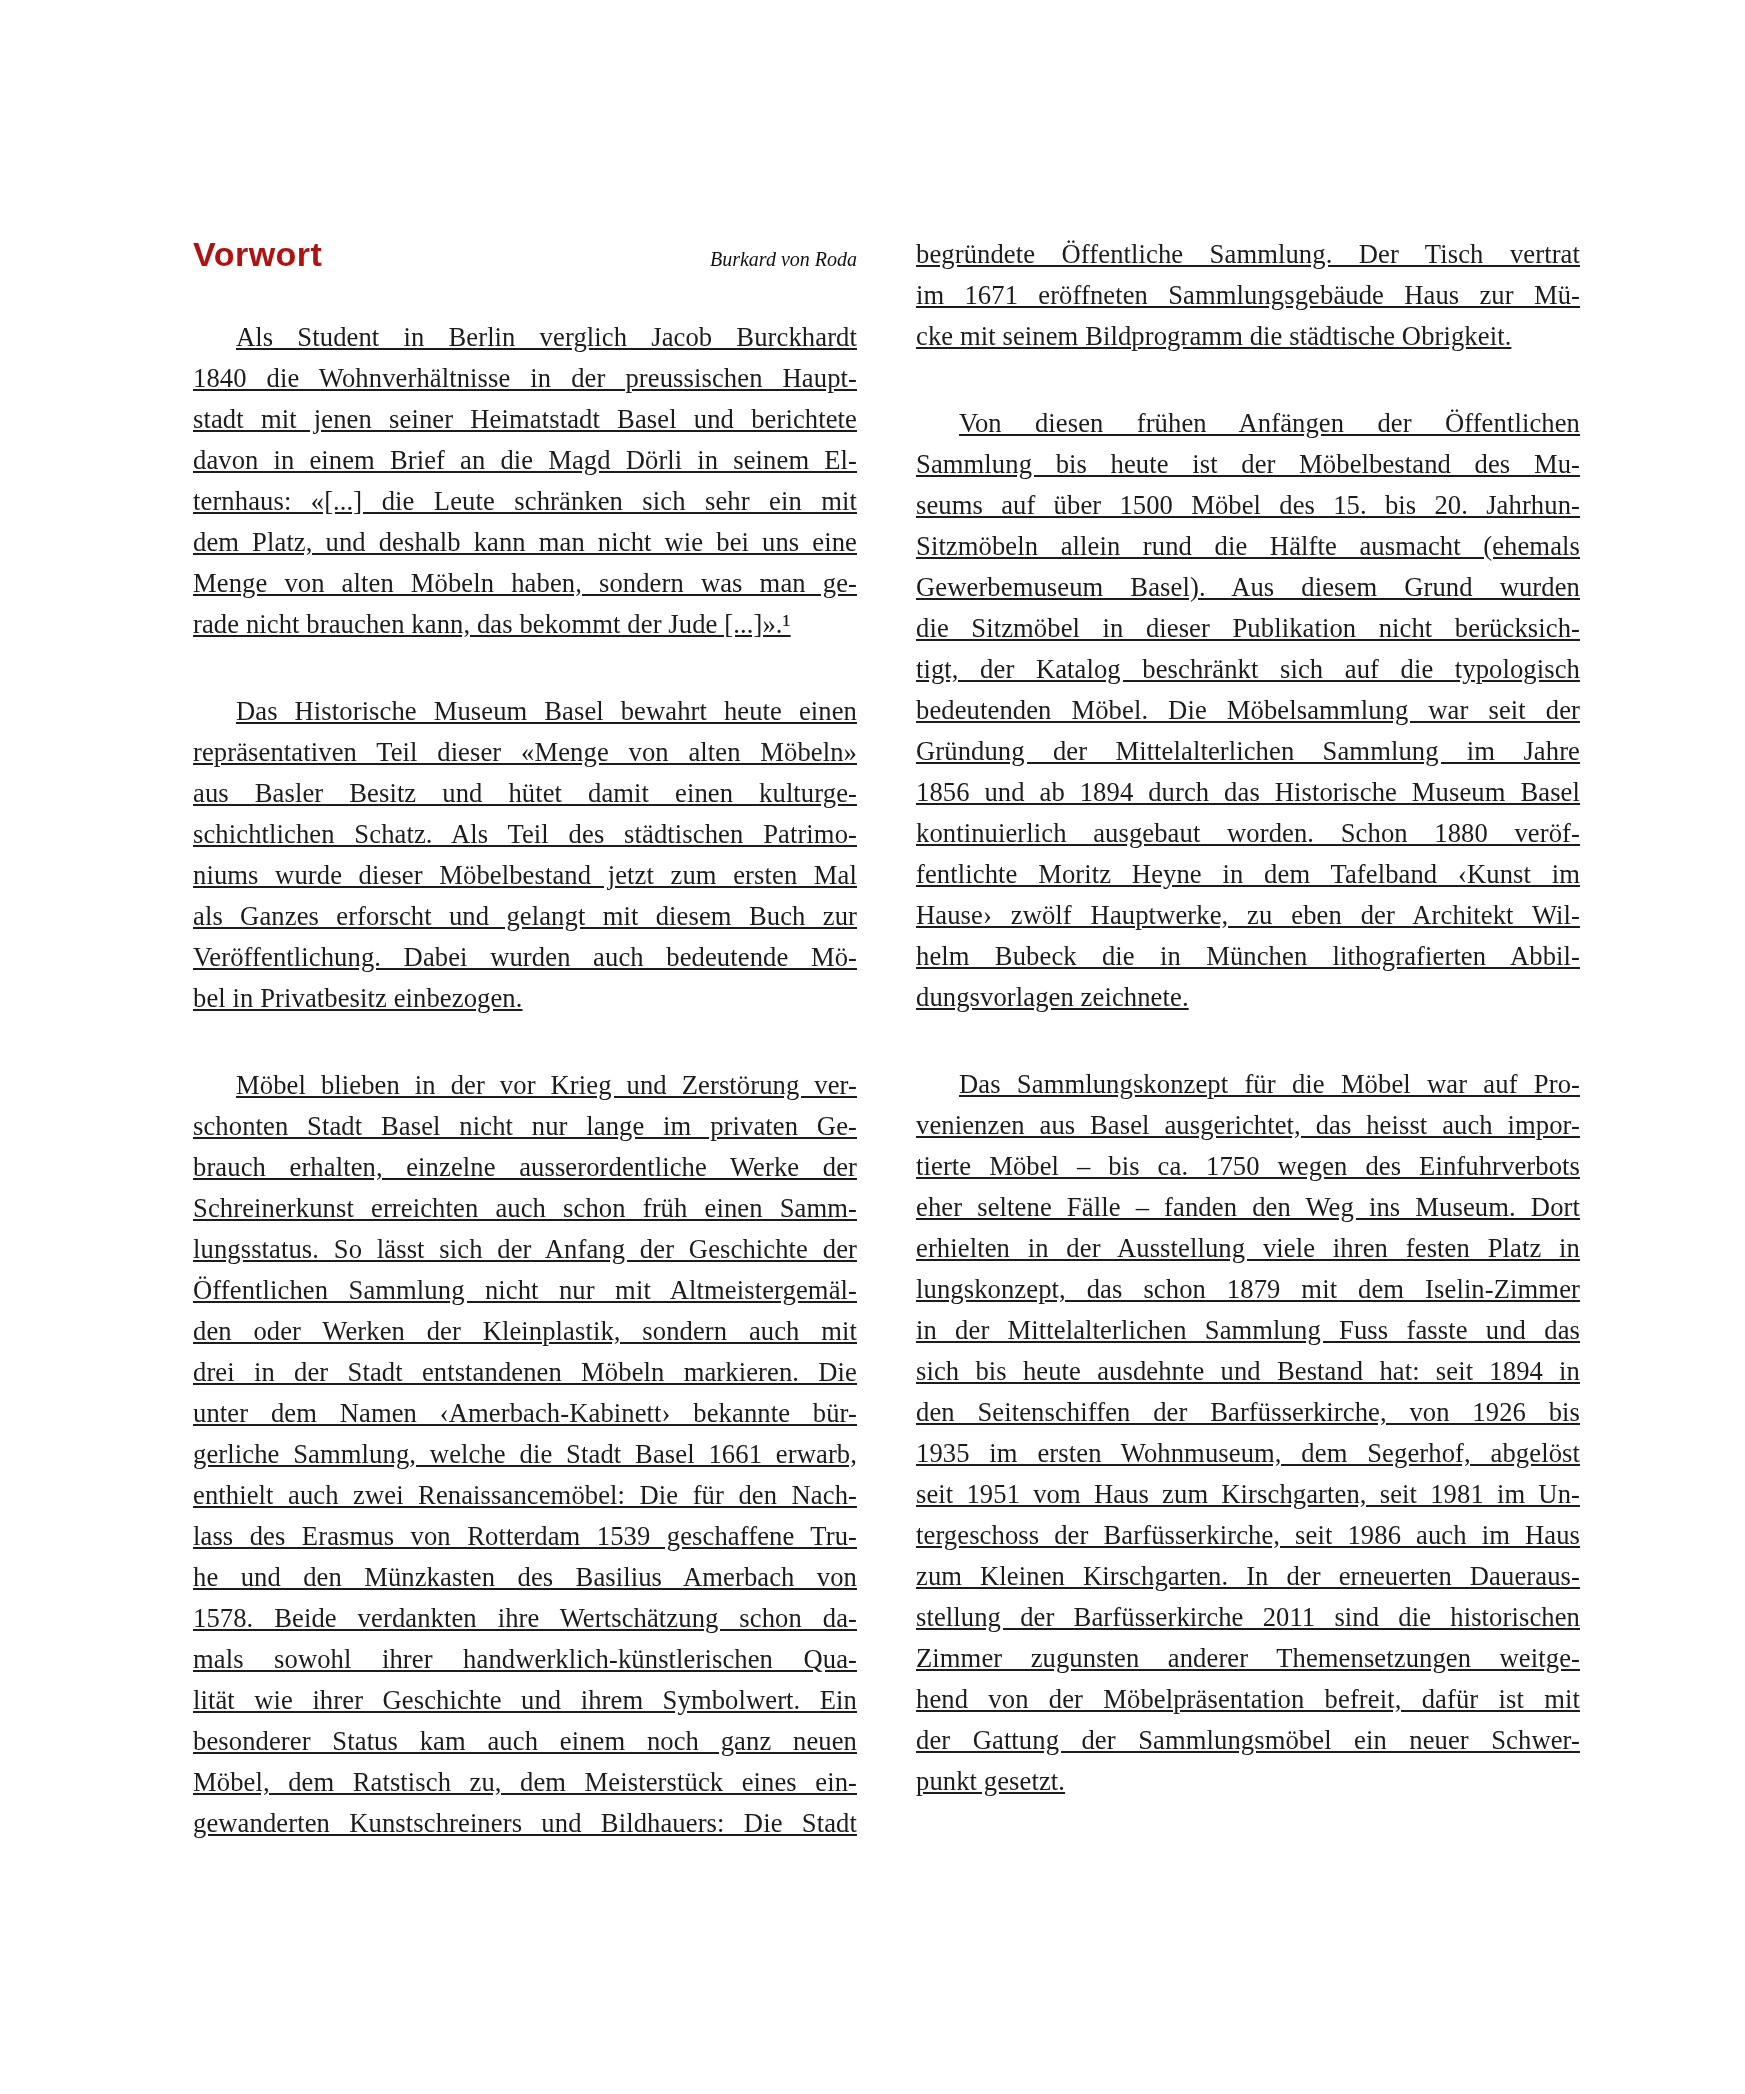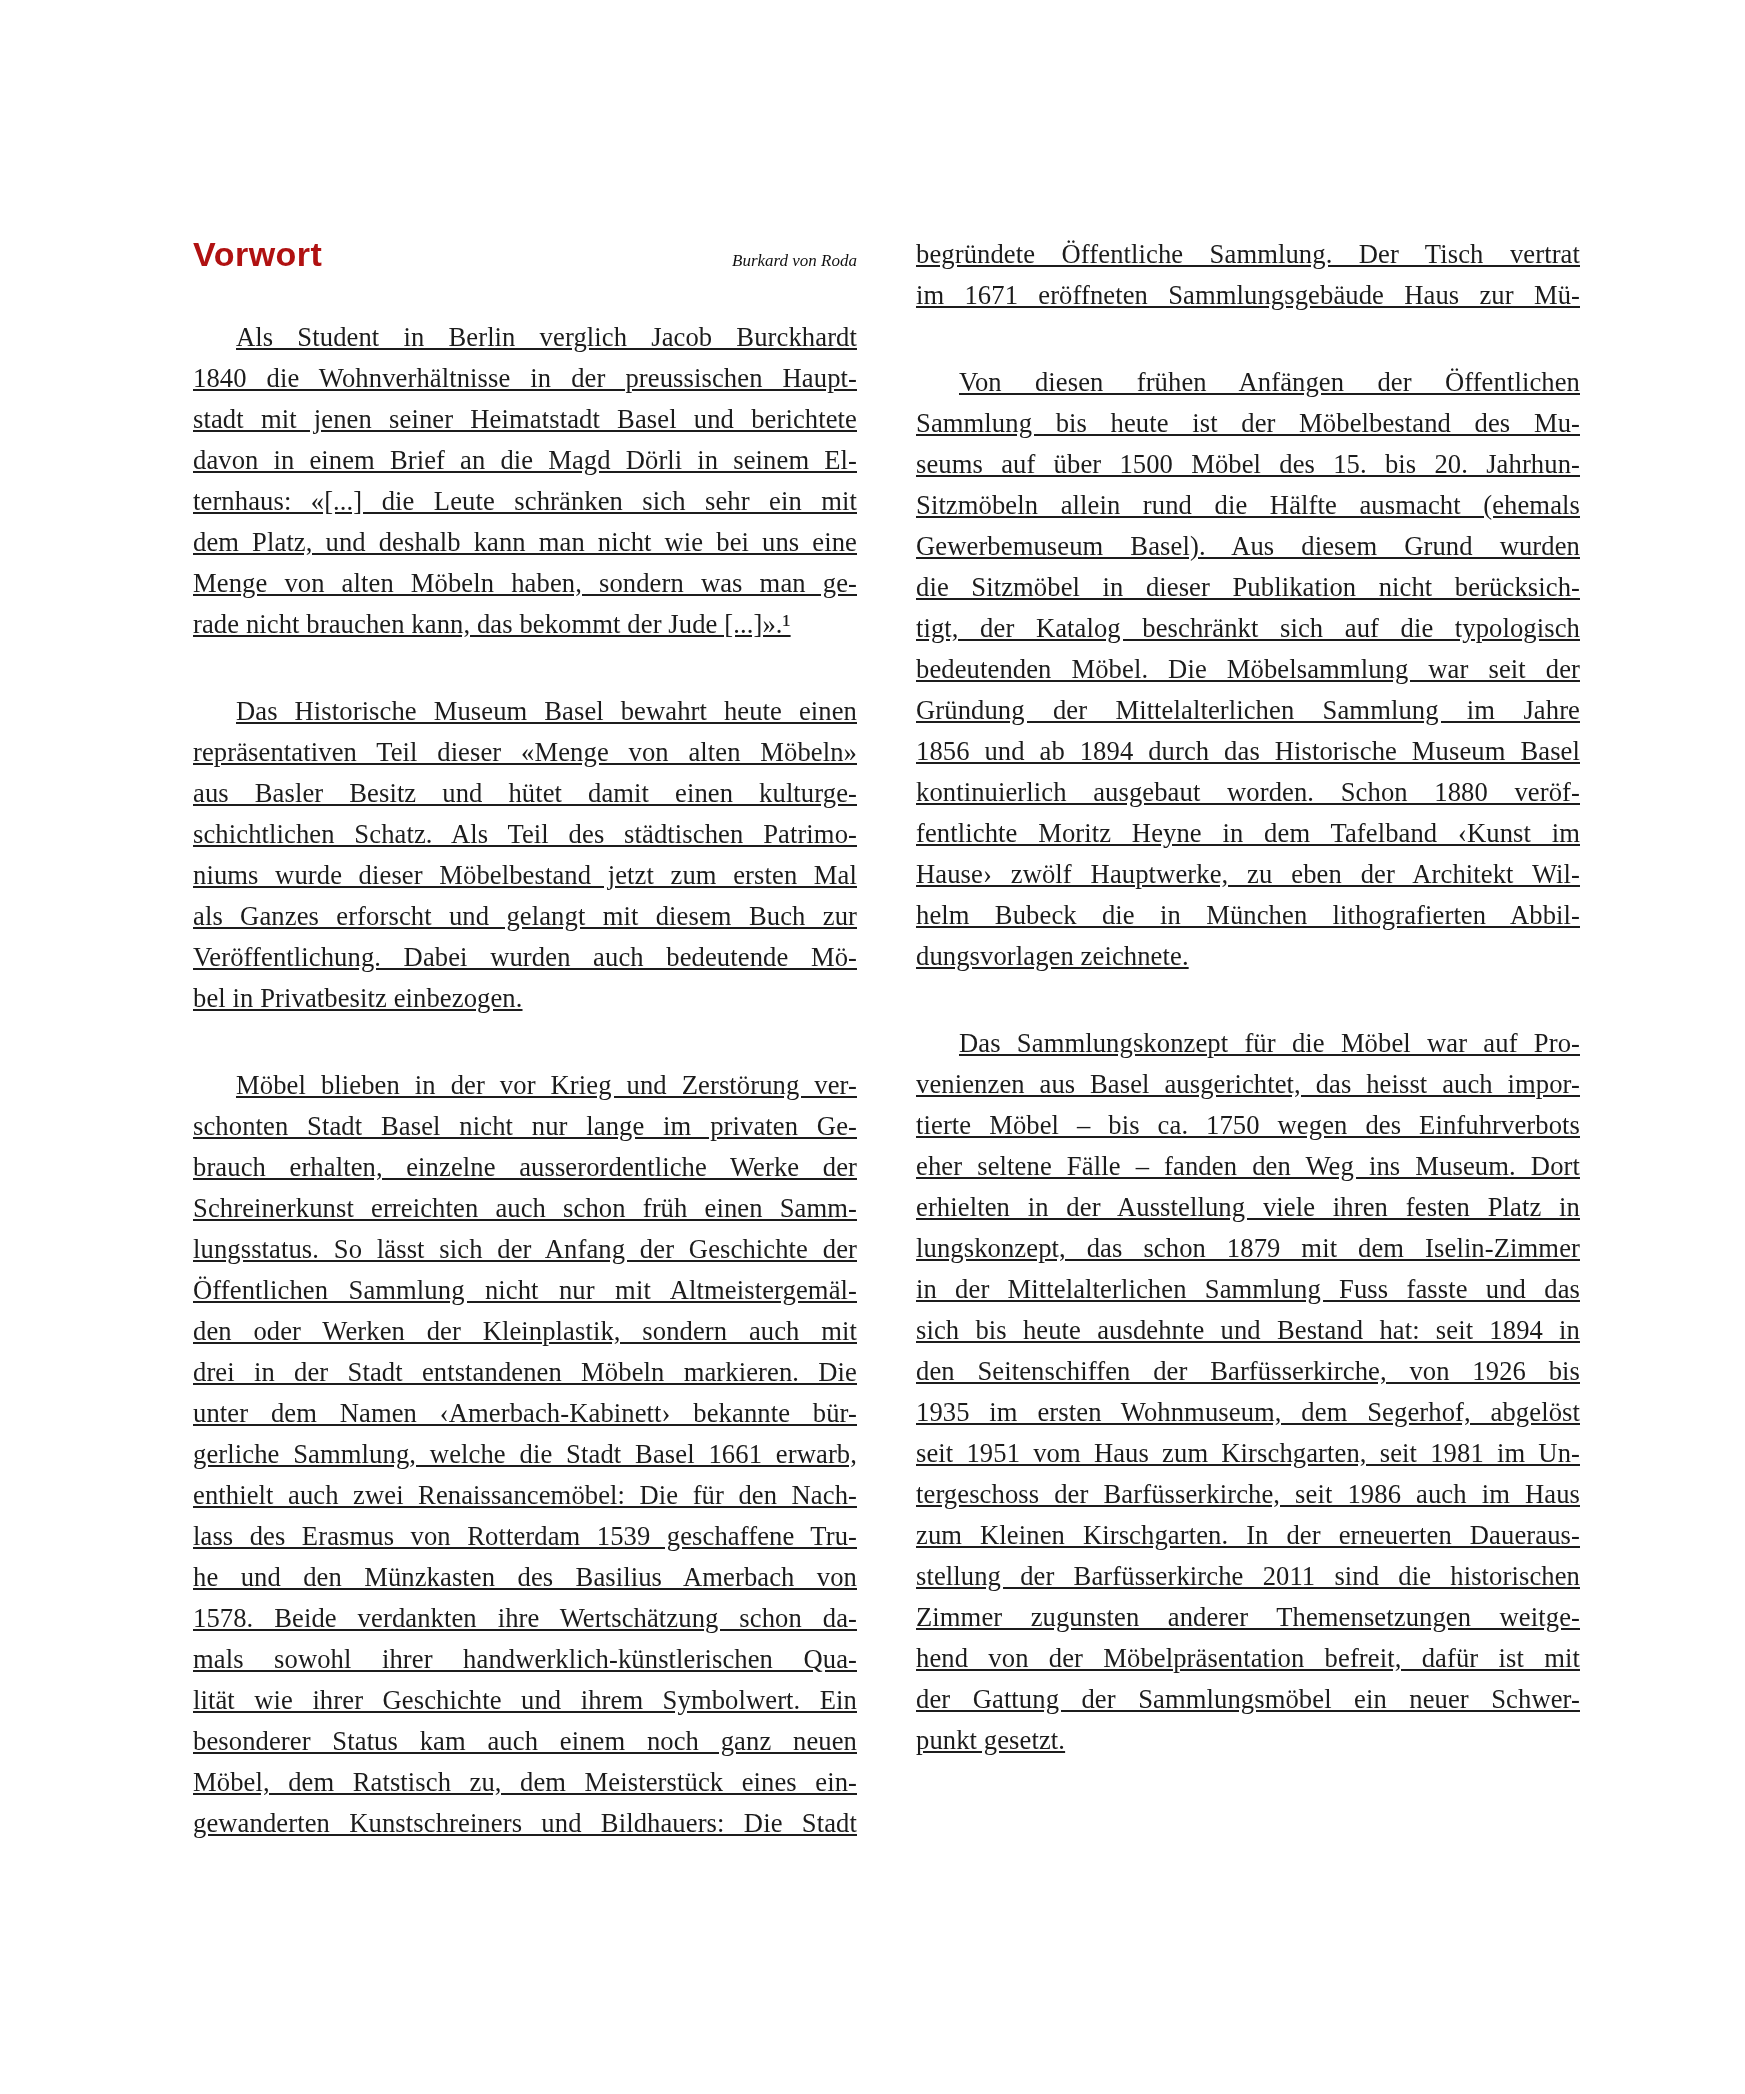--- a/index.html
+++ b/index.html
@@ -31,21 +31,21 @@
     font-family: "Liberation Sans", sans-serif;
     font-weight: bold;
     font-size: 34px;
     line-height: 35px;
     color: #b01111;
     letter-spacing: 0.5px;
   }
   .author {
     font-family: "Liberation Serif", serif;
     font-style: italic;
-    font-size: 17px;
+    font-size: 20px;
     color: #111111;
     margin-left: 48px;
   }
   .para { margin: 0 0 46px 0; text-decoration: underline; }
   .para:last-child { margin-bottom: 16px; }
   .line {
     font-size: 26.6px;
     line-height: 41px;
     height: 41px;
     overflow: hidden;
@@ -128,20 +128,21 @@
           <div class="line">überwies das barocke Schaustück 1676 in die eben</div>
         </div>
       </div>
   </div>
 
   <div class="col col-right">
     <div class="paragraphs">
         <div class="para">
           <div class="line">begründete Öffentliche Sammlung. Der Tisch vertrat</div>
           <div class="line">im 1671 eröffneten Sammlungsgebäude Haus zur Mü-</div>
+          <div class="line lastline">cke mit seinem Bildprogramm die städtische Obrigkeit.</div>
         </div>
         <div class="para">
           <div class="line first">Von diesen frühen Anfängen der Öffentlichen</div>
           <div class="line">Sammlung bis heute ist der Möbelbestand des Mu-</div>
           <div class="line">seums auf über 1500 Möbel des 15. bis 20. Jahrhun-</div>
           <div class="line">Sitzmöbeln allein rund die Hälfte ausmacht (ehemals</div>
           <div class="line">Gewerbemuseum Basel). Aus diesem Grund wurden</div>
           <div class="line">die Sitzmöbel in dieser Publikation nicht berücksich-</div>
           <div class="line">tigt, der Katalog beschränkt sich auf die typologisch</div>
           <div class="line">bedeutenden Möbel. Die Möbelsammlung war seit der</div>

